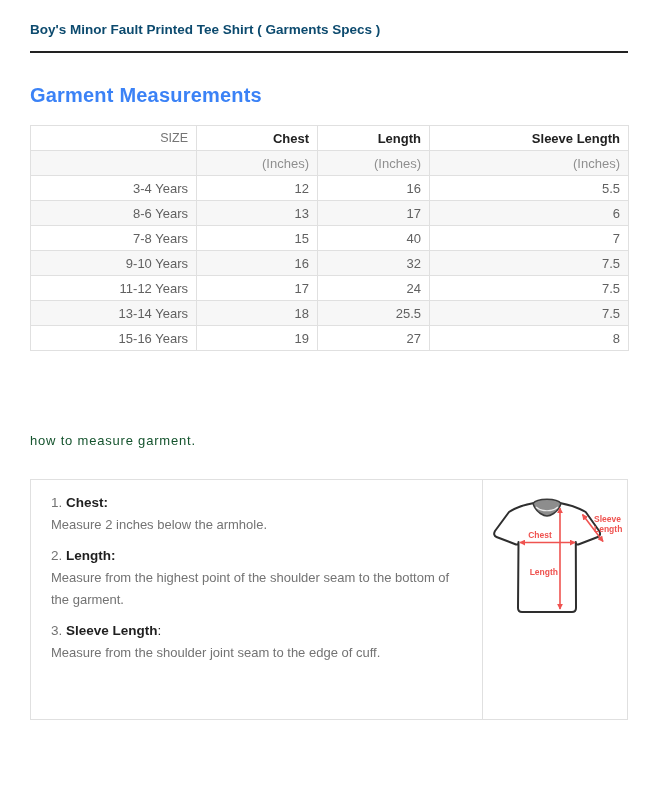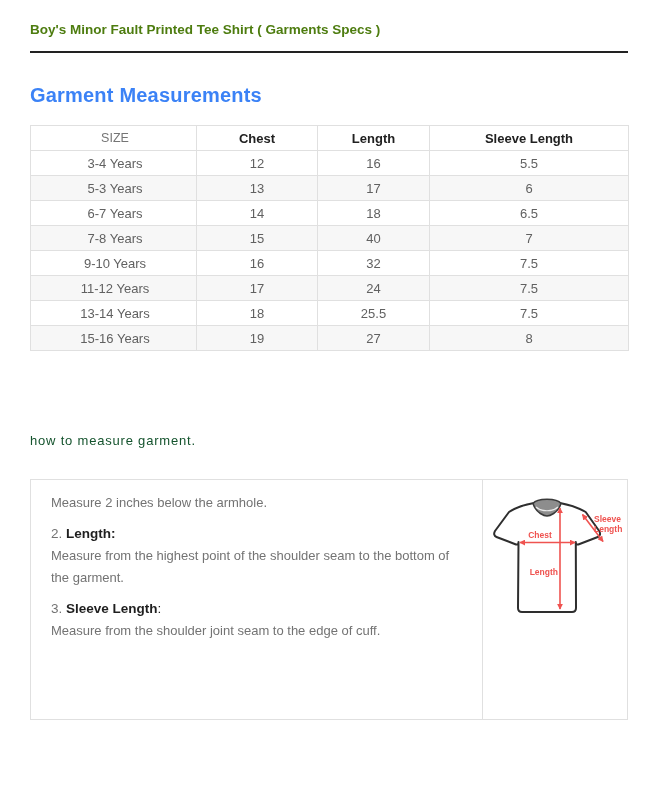--- a/index.html
+++ b/index.html
@@ -7,21 +7,21 @@
     width: 658px; height: 796px;
     background: #ffffff;
     font-family: "Liberation Sans", sans-serif;
     overflow: hidden;
   }
   .page { padding: 21px 30px 0 30px; }
 
   .page-title {
     font-size: 13.5px;
     font-weight: 600;
-    color: #4d7c0f;
+    color: #0c4a6e;
     line-height: 17px;
   }
   .title-rule {
     margin-top: 13px;
     border: none;
     border-top: 2px solid #222222;
     width: 100%;
   }
   .section-heading {
     margin-top: 31px;
@@ -34,21 +34,21 @@
   table.size-table {
     margin-top: 18px;
     width: 598px;
     border-collapse: collapse;
     table-layout: fixed;
   }
   .size-table th, .size-table td {
     border: 1px solid #e0e0e0;
     height: 25px;
     padding: 0 8px;
-    text-align: center;
+    text-align: right;
     vertical-align: middle;
     font-size: 13px;
     color: #616161;
     white-space: nowrap;
     overflow: hidden;
   }
   .size-table th:first-child, .size-table td:first-child { padding-left: 11px; }
   .size-table th.col-size {
     font-weight: 400;
     font-size: 12.5px;
@@ -115,39 +115,39 @@
         <col style="width:112px">
         <col style="width:199px">
     </colgroup>
     <thead>
       <tr>
         <th class="col-size">SIZE</th>
         <th class="col-bold">Chest</th>
         <th class="col-bold">Length</th>
         <th class="col-bold">Sleeve Length</th>
       </tr>
+      <tr class="units-row">
+        <td></td>
+        <td>(Inches)</td>
+        <td>(Inches)</td>
+        <td>(Inches)</td>
+      </tr>
     </thead>
     <tbody>
       <tr>
         <td>3-4 Years</td>
         <td>12</td>
         <td>16</td>
         <td>5.5</td>
       </tr>
       <tr>
-        <td>5-3 Years</td>
+        <td>8-6 Years</td>
         <td>13</td>
         <td>17</td>
         <td>6</td>
-      </tr>
-      <tr>
-        <td>6-7 Years</td>
-        <td>14</td>
-        <td>18</td>
-        <td>6.5</td>
       </tr>
       <tr>
         <td>7-8 Years</td>
         <td>15</td>
         <td>40</td>
         <td>7</td>
       </tr>
       <tr>
         <td>9-10 Years</td>
         <td>16</td>
@@ -174,20 +174,21 @@
       </tr>
     </tbody>
   </table>
 
   <h2 class="howto-heading">how to measure garment.</h2>
 
   <div class="howto-box">
     <div class="howto-text">
 
       <div class="step">
+        <div class="step-title"><span class="step-num">1.</span> <span class="step-label">Chest:</span><span class="step-suffix"></span></div>
         <div class="step-body">Measure 2 inches below the armhole.</div>
       </div>
 
       <div class="step">
         <div class="step-title"><span class="step-num">2.</span> <span class="step-label">Length:</span><span class="step-suffix"></span></div>
         <div class="step-body">Measure from the highest point of the shoulder seam to the bottom of the garment.</div>
       </div>
 
       <div class="step">
         <div class="step-title"><span class="step-num">3.</span> <span class="step-label">Sleeve Length</span><span class="step-suffix">:</span></div>

